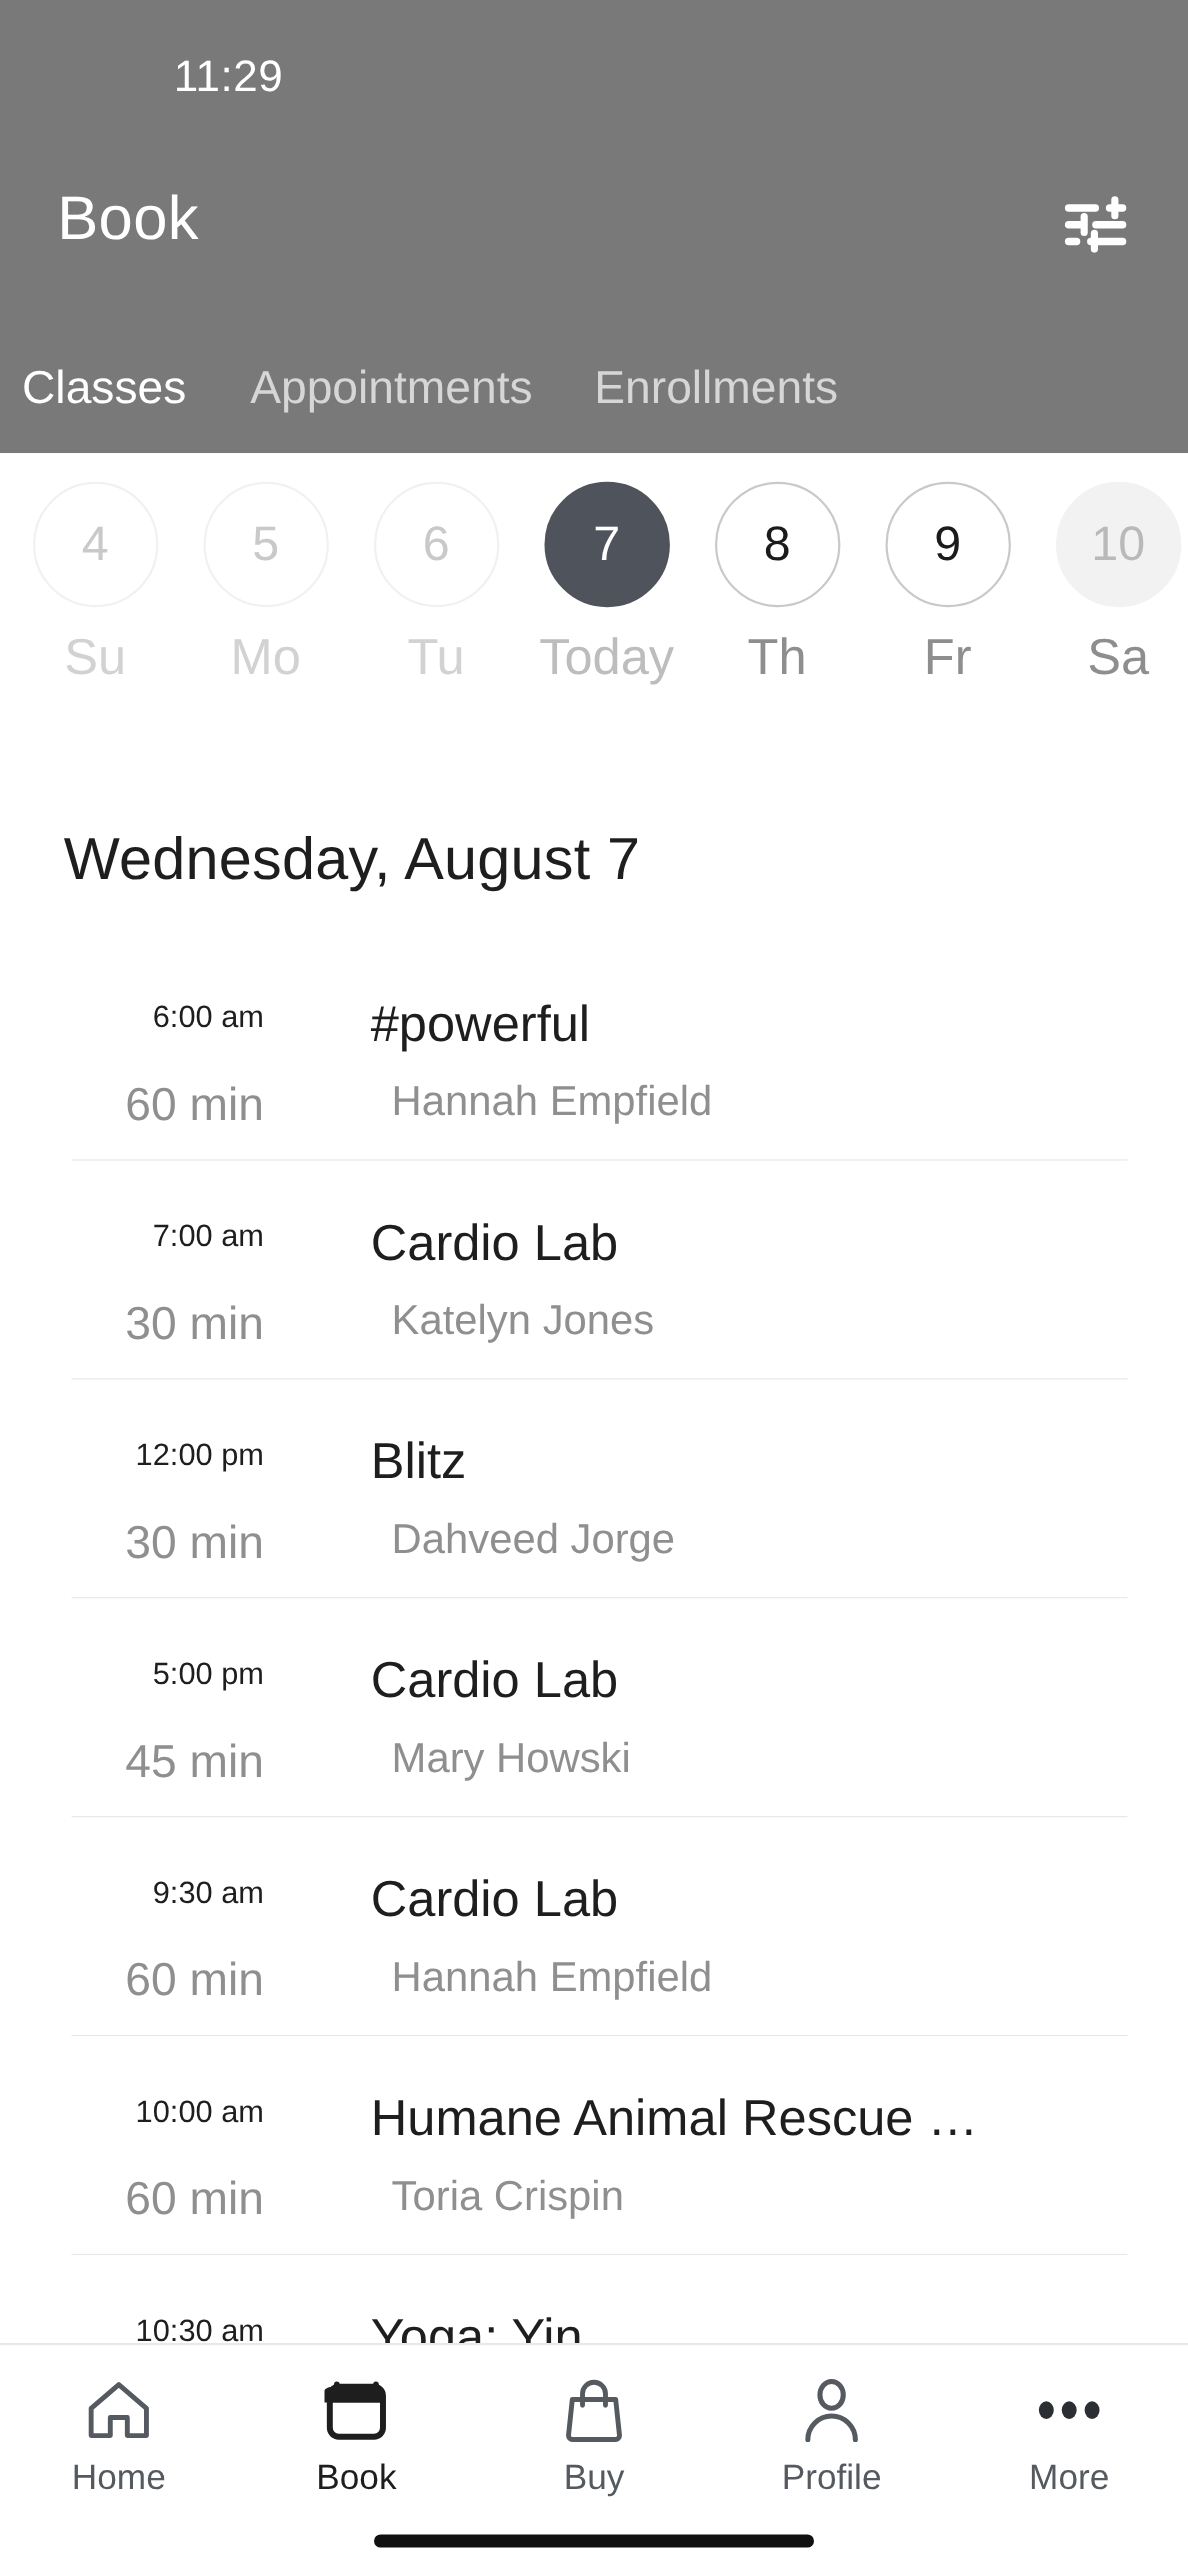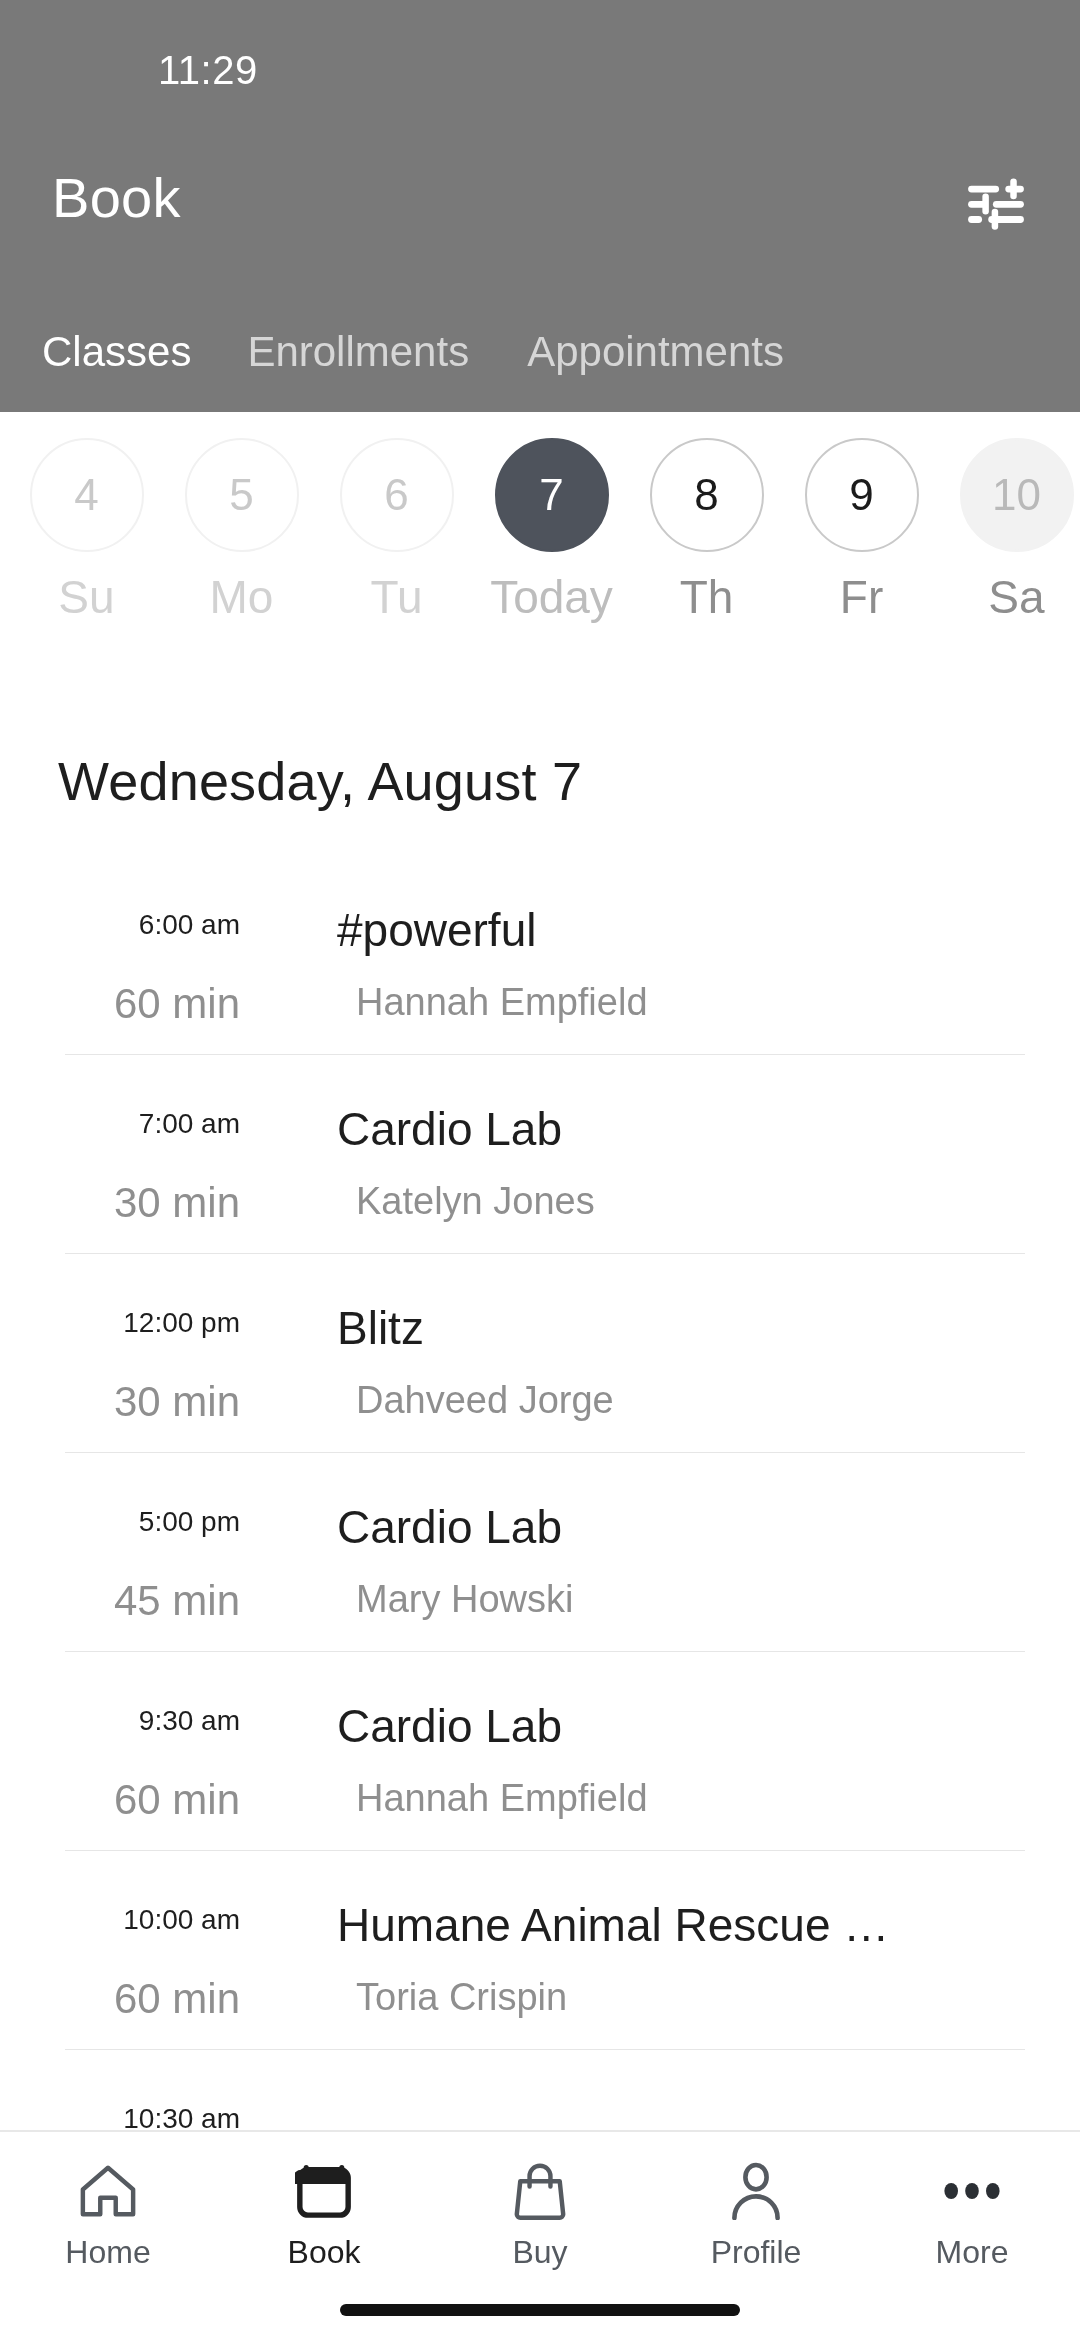--- a/index.html
+++ b/index.html
@@ -37,21 +37,21 @@
 
   .tabs {
     position:absolute; left:0; bottom:0;
     width:1080px; height:120px;
     display:flex; align-items:center;
   }
   .tab {
     font-size:42px; color:#d6d6d6; white-space:nowrap;
   }
   .tab.active { color:#ffffff; }
-  .tab-0 { margin-left:42px;text-align:right; }
+  .tab-0 { margin-left:20px;text-align:right; }
   .tab-1 { margin-left:56px; }
   .tab-2 { margin-left:58px; }
 
   
   .datestrip {
     position:absolute; top:412px; left:0;
     width:1080px; height:238px;
     background:#ffffff;
     overflow:hidden;
   }
@@ -185,22 +185,22 @@
           <rect x="2" y="25.8" width="9" height="4.4" rx="2.2"></rect>
           <rect x="15" y="25.8" width="23" height="4.4" rx="2.2"></rect>
           <rect x="17.2" y="21.1" width="4.2" height="13.5" rx="2.1"></rect>
         </g>
       </svg>
     </span>
   </div>
 
   <div class="tabs">
     <div class="tab tab-0 active">Classes</div>
+    <div class="tab tab-2">Appointments</div>
     <div class="tab tab-1">Enrollments</div>
-    <div class="tab tab-2">Appointments</div>
   </div>
 </div>
 
 <div class="datestrip">
   <div class="date-track">
 
     <div class="date-cell">
       <div class="date-circle past">4</div>
       <div class="date-label past">Su</div>
     </div>
@@ -280,20 +280,21 @@
   <div class="row">
     <div class="time">10:00 am</div>
     <div class="dur">60 min</div>
     <div class="cname">Humane Animal Rescue …</div>
     <div class="instr">Toria Crispin</div>
   </div>
 
   <div class="row">
     <div class="time">10:30 am</div>
     <div class="dur"></div>
+    <div class="cname">Yoga: Yin</div>
     <div class="instr"></div>
   </div>
 
 </div>
 
 <div class="bottomnav">
 
   <div class="nav-item">
     <div class="nav-icon">
       <svg width="62" height="58" viewBox="0 0 32 30" xmlns="http://www.w3.org/2000/svg">

